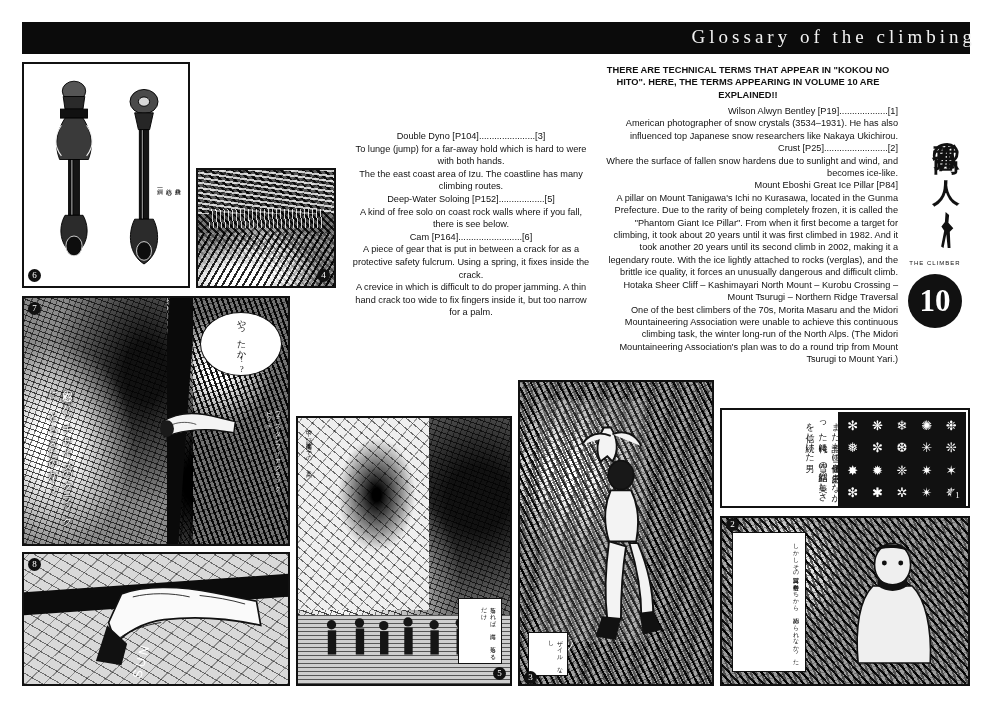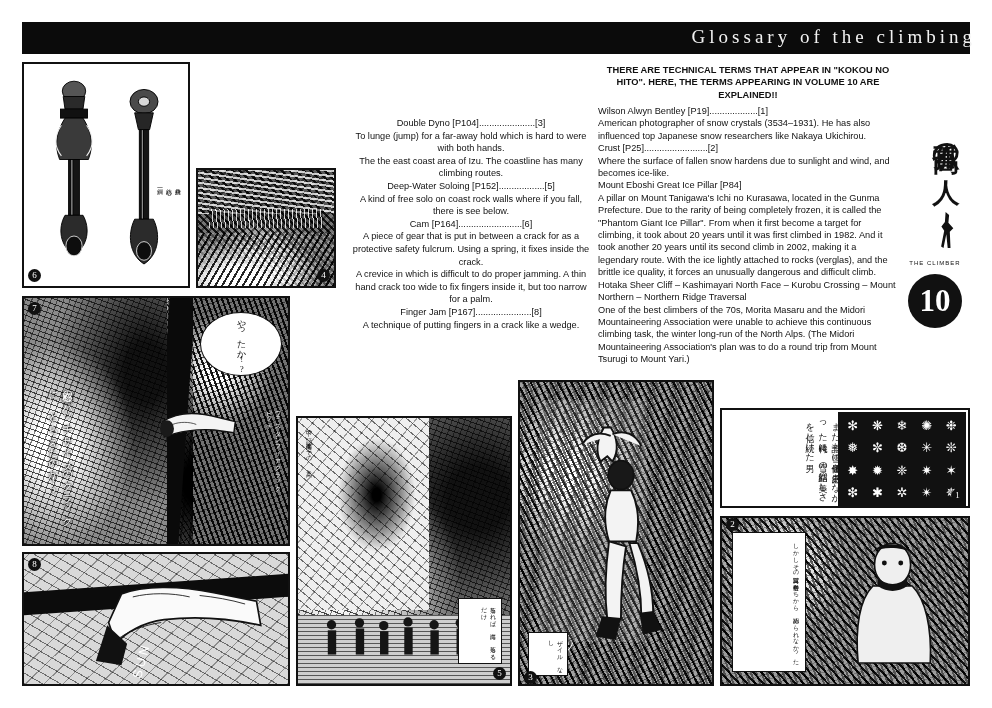--- a/index.html
+++ b/index.html
@@ -94,21 +94,21 @@
     background-color: #efefef;
     background-image:
       repeating-linear-gradient(40deg, rgba(0,0,0,.55) 0 1px, rgba(255,255,255,0) 1px 8px),
       repeating-linear-gradient(-50deg, rgba(0,0,0,.35) 0 1px, rgba(255,255,255,0) 1px 11px),
       radial-gradient(ellipse at 60% 40%, #000 0 4%, rgba(0,0,0,0) 35%);
   }
 
   
   .gloss {
     position: absolute;
-    left: 352px; top: 117px;
+    left: 352px; top: 130px;
     width: 238px;
     text-align: center;
     font-size: 9.2px;
     line-height: 12.6px;
     color: #111;
     font-family: "Liberation Sans", sans-serif;
   }
   .gloss .term { white-space: nowrap; }
 
   .intro {
@@ -118,21 +118,21 @@
     text-align: center;
     font-size: 9.3px;
     line-height: 12.3px;
     color: #111;
     font-weight: bold;
   }
   .rtext {
     position: absolute;
     left: 598px; top: 90px;
     width: 300px;
-    text-align: left;
+    text-align: right;
     font-size: 9.2px;
     line-height: 12.4px;
     color: #111;
   }
   .rtext .hd { }
 
   
   .vol-logo {
     position: absolute;
     left: 900px; top: 62px;
@@ -285,42 +285,38 @@
       <div class="term">Deep-Water Soloing [P152]..................[5]</div>
       <div>A kind of free solo on coast rock walls where if you fall, there is see below.</div>
     </div>
     <div>
       <div class="term">Cam [P164].........................[6]</div>
       <div>A piece of gear that is put in between a crack for as a protective safety fulcrum. Using a spring, it fixes inside the crack.</div>
     </div>
     <div>
       <div>A crevice in which is difficult to do proper jamming. A thin hand crack too wide to fix fingers inside it, but too narrow for a palm.</div>
     </div>
-    <div>
-      <div class="term">Finger Jam [P167]......................[8]</div>
-      <div>A technique of putting fingers in a crack like a wedge.</div>
-    </div>
   </div>
 
   <div class="intro">THERE ARE TECHNICAL TERMS THAT APPEAR IN "KOKOU NO HITO". HERE, THE TERMS APPEARING IN VOLUME 10 ARE EXPLAINED!!</div>
   <div class="rtext" style="top:105px;">
     <div>
       <div class="hd">Wilson Alwyn Bentley [P19]...................[1]</div>
       <div>American photographer of snow crystals (3534–1931). He has also influenced top Japanese snow researchers like Nakaya Ukichirou.</div>
     </div>
     <div>
       <div class="hd">Crust [P25].........................[2]</div>
       <div>Where the surface of fallen snow hardens due to sunlight and wind, and becomes ice-like.</div>
     </div>
     <div>
       <div class="hd">Mount Eboshi Great Ice Pillar [P84]</div>
       <div>A pillar on Mount Tanigawa's Ichi no Kurasawa, located in the Gunma Prefecture. Due to the rarity of being completely frozen, it is called the "Phantom Giant Ice Pillar". From when it first become a target for climbing, it took about 20 years until it was first climbed in 1982. And it took another 20 years until its second climb in 2002, making it a legendary route. With the ice lightly attached to rocks (verglas), and the brittle ice quality, it forces an unusually dangerous and difficult climb.</div>
     </div>
     <div>
-      <div class="hd">Hotaka Sheer Cliff – Kashimayari North Face – Kurobu Crossing – Mount Northern – Northern Ridge Traversal</div>
+      <div class="hd">Hotaka Sheer Cliff – Kashimayari North Mount – Kurobu Crossing – Mount Tsurugi – Northern Ridge Traversal</div>
       <div>One of the best climbers of the 70s, Morita Masaru and the Midori Mountaineering Association were unable to achieve this continuous climbing task, the winter long-run of the North Alps. (The Midori Mountaineering Association's plan was to do a round trip from Mount Tsurugi to Mount Yari.)</div>
     </div>
   </div>
 
   <div class="vol-logo">
     <div class="vol-kanji">孤高の人</div>
     <div class="vol-silhouette"></div>
     <div class="vol-sub">THE CLIMBER</div>
     <div class="vol-circle">10</div>
   </div>

